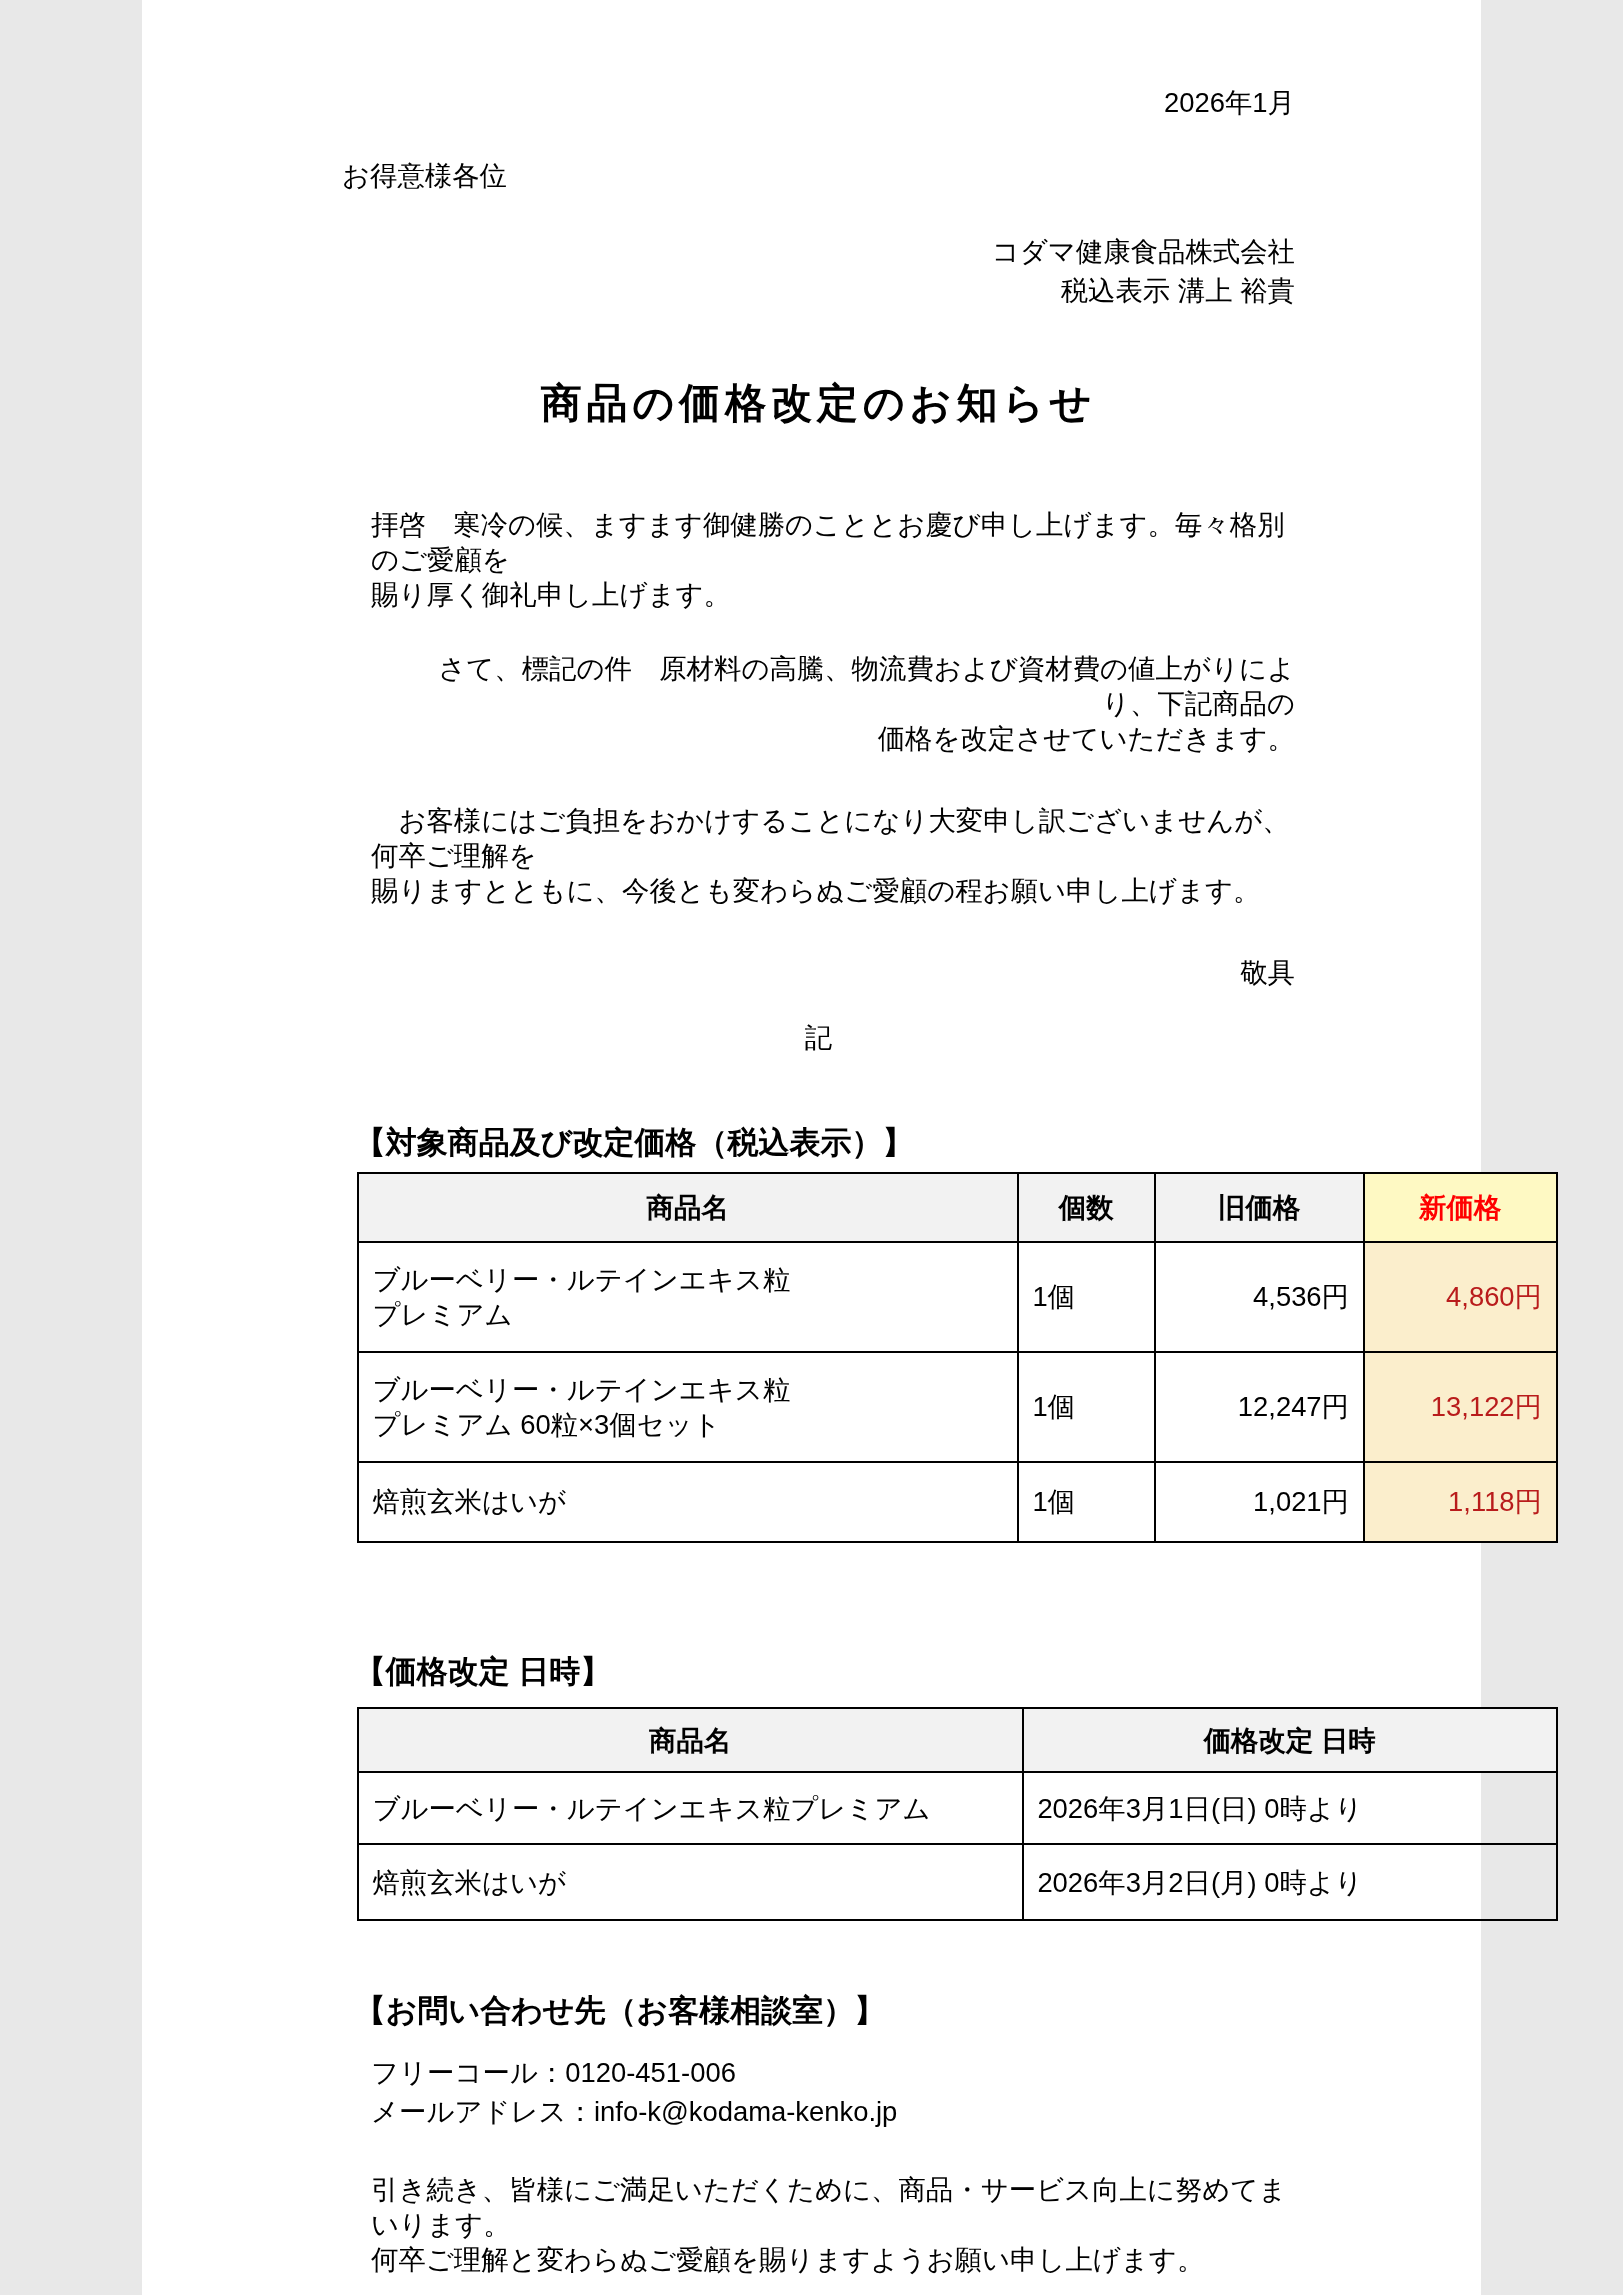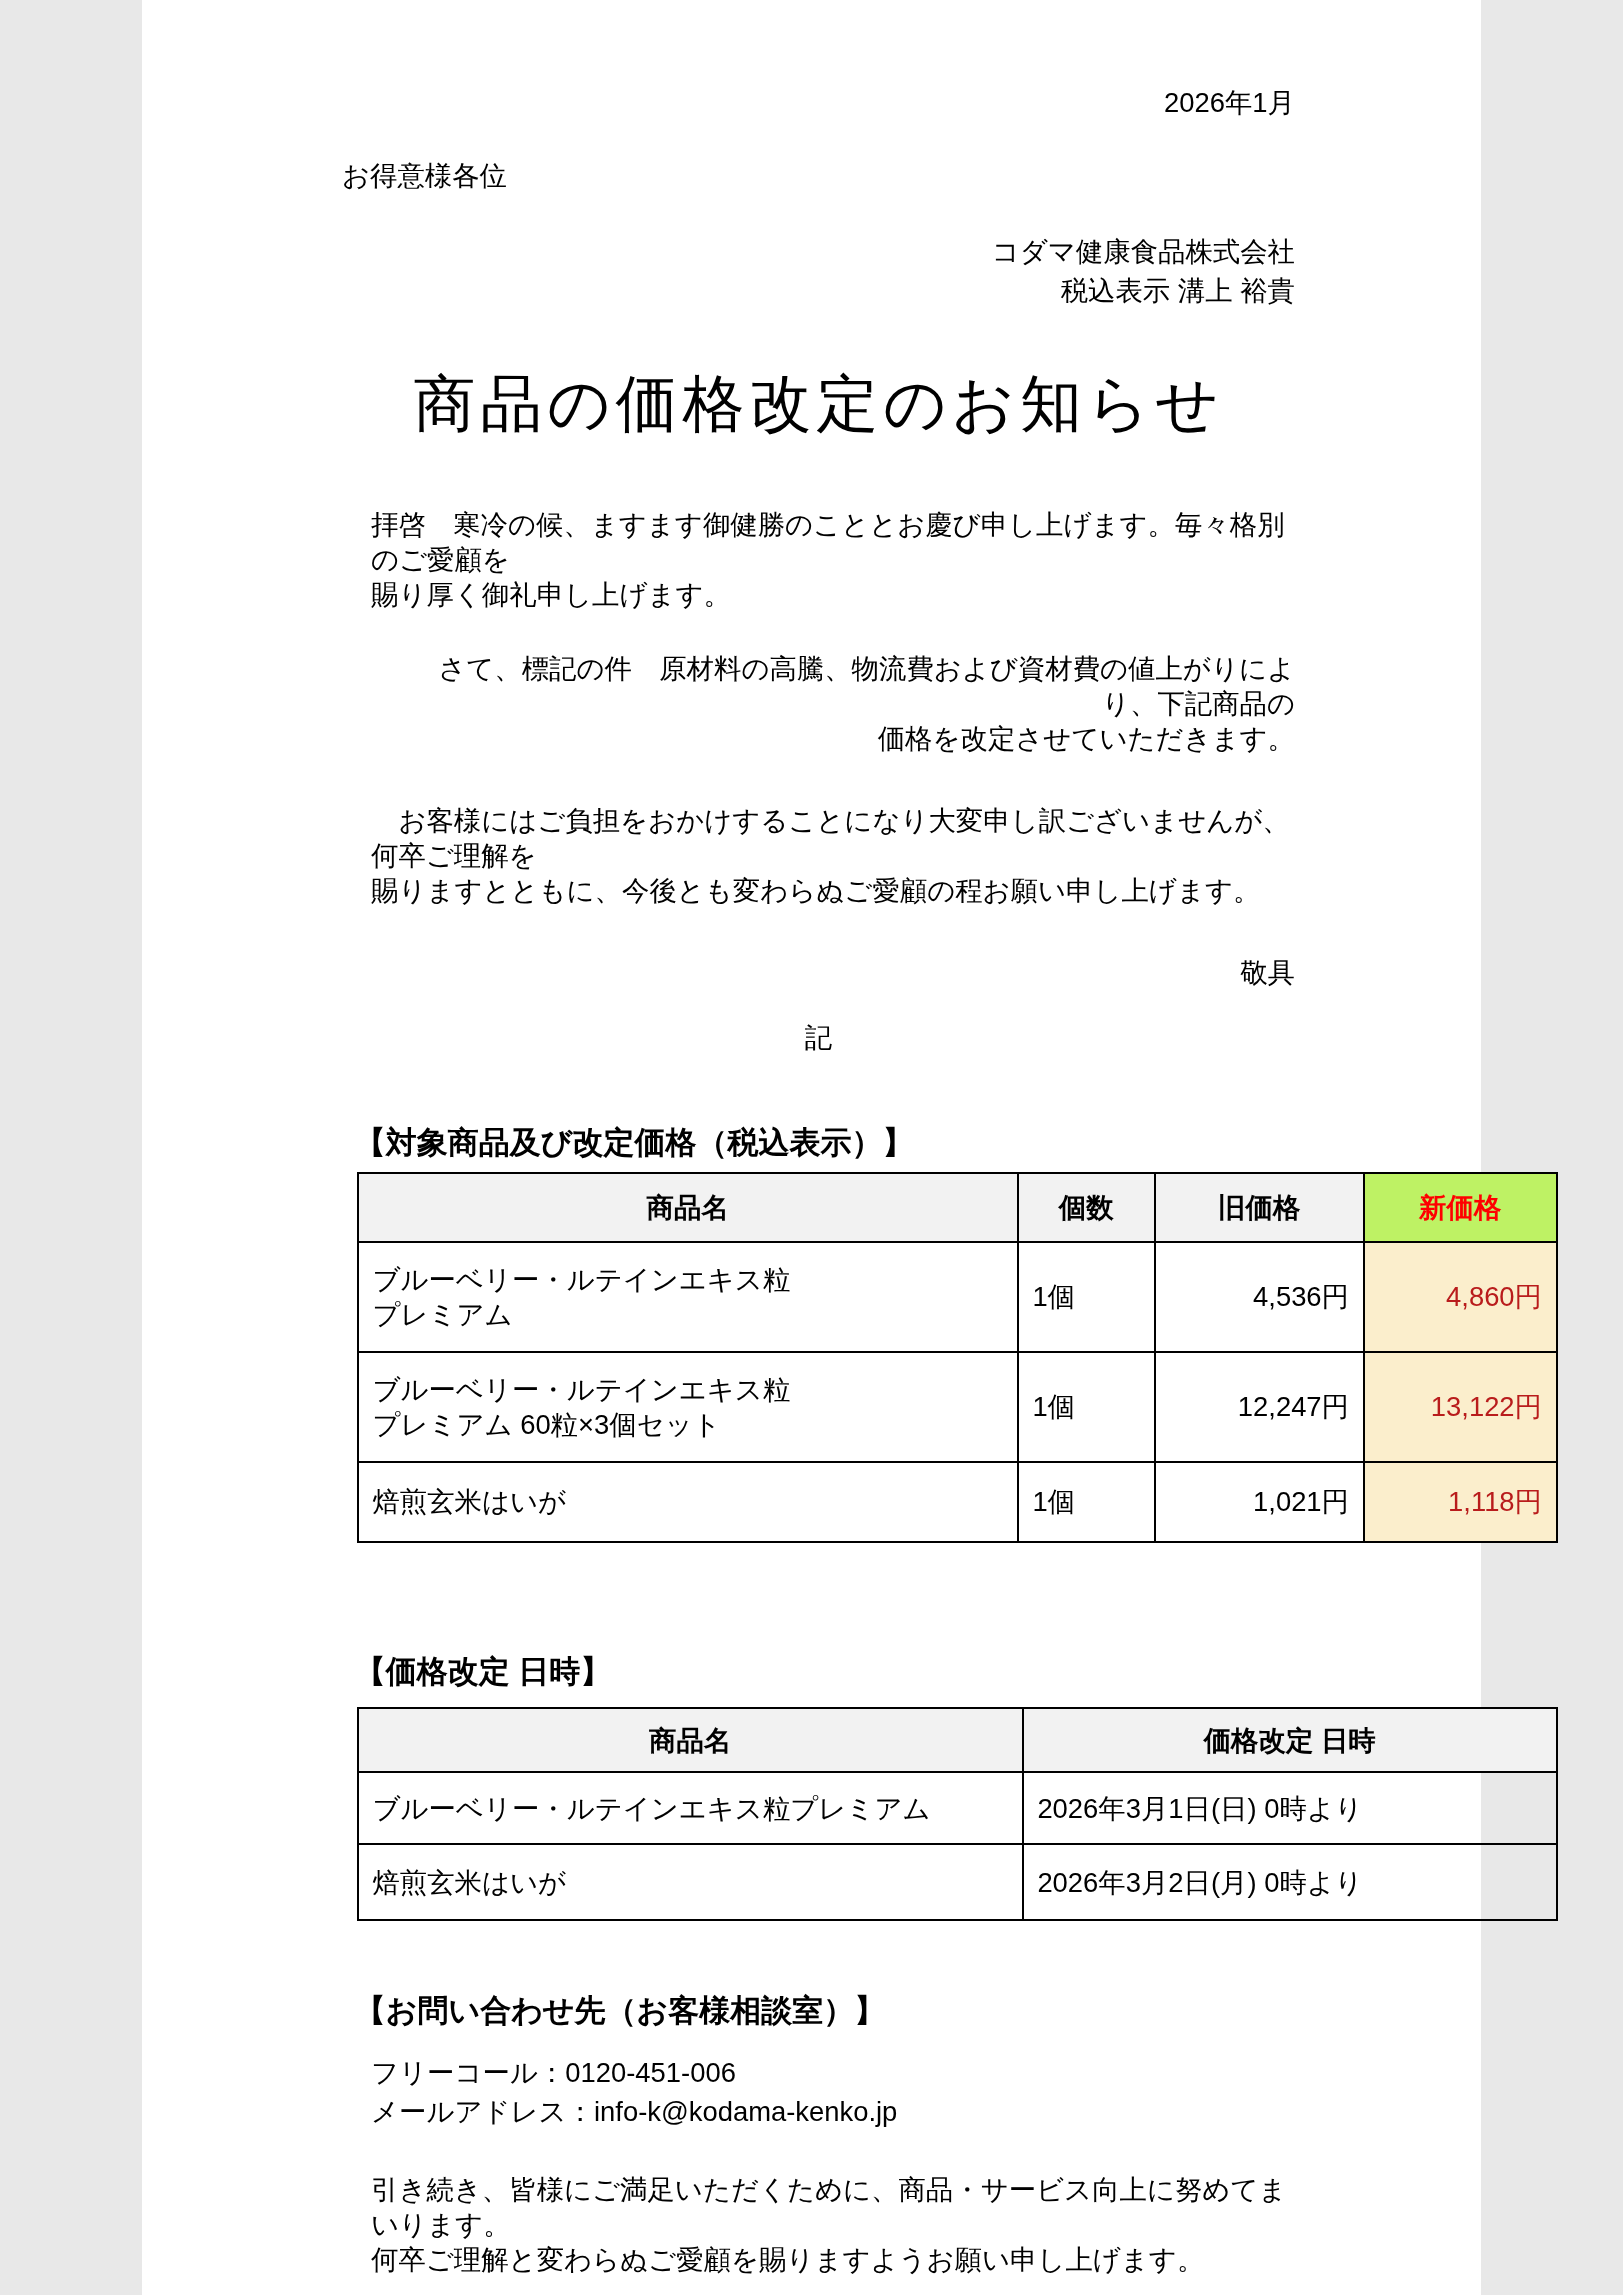--- a/index.html
+++ b/index.html
@@ -7,21 +7,21 @@
     width:1339px;height:2296px;background:#ffffff;margin:0 auto;
     box-sizing:border-box;padding:86px 186px 0 200px;position:relative;
     font-family:"Liberation Sans","DejaVu Sans",sans-serif;
     color:#000;font-size:27.4px;line-height:35px;
   }
   .right{text-align:right;}
   .date-line{line-height:33px;}
   .recipient{margin-top:40px;line-height:33px;}
   .sender{margin-top:40px;line-height:39px;}
   .doc-title{
-    margin:61px 0 0 0;font-size:62px;line-height:65px;font-weight:normal;
+    margin:61px 0 0 0;font-size:41px;line-height:65px;font-weight:bold;
     text-align:center;letter-spacing:4.9px;
   }
   .para{white-space:pre-line;margin:0 0 0 29px;}
   .p1{margin-top:71px;}
   .p2{margin-top:39px;text-align:right;}
   .p3{margin-top:47px;}
   .closing{margin-top:47px;}
   .record{margin-top:30px;text-align:center;}
   .sec-heading{
     font-weight:bold;font-size:31px;line-height:43px;margin-left:12.7px;
@@ -34,21 +34,21 @@
     font-size:27.4px;
   }
   .tbl1{margin-top:7.8px;width:1199px;}
   .tbl2{margin-top:14.7px;width:1199px;}
   th,td{
     border:2px solid #000;box-sizing:border-box;
     padding:5.9px 13.7px;vertical-align:middle;
   }
   table{border:2.9px solid #000;}
   th{background:#f2f2f2;font-weight:bold;text-align:center;}
-  th.new-col{background:#bef264;color:#ff0000;margin-top:8px;}
+  th.new-col{background:#fef9c3;color:#ff0000;margin-top:8px;}
   td.new-col{background:#fbeecc;color:#b91c1c;text-align:right;}
   td.num{text-align:right;}
   td.name{white-space:pre-line;}
   .tbl1 tr.hdr th{height:69px;}
   .tbl1 tr.r0 td{height:110px;}
   .tbl1 tr.r1 td{height:110px;}
   .tbl1 tr.r2 td{height:80px;}
   .tbl2 tr.hdr th{height:64px;}
   .tbl2 tr.r0 td{height:72px;}
   .tbl2 tr.r1 td{height:76px;}

